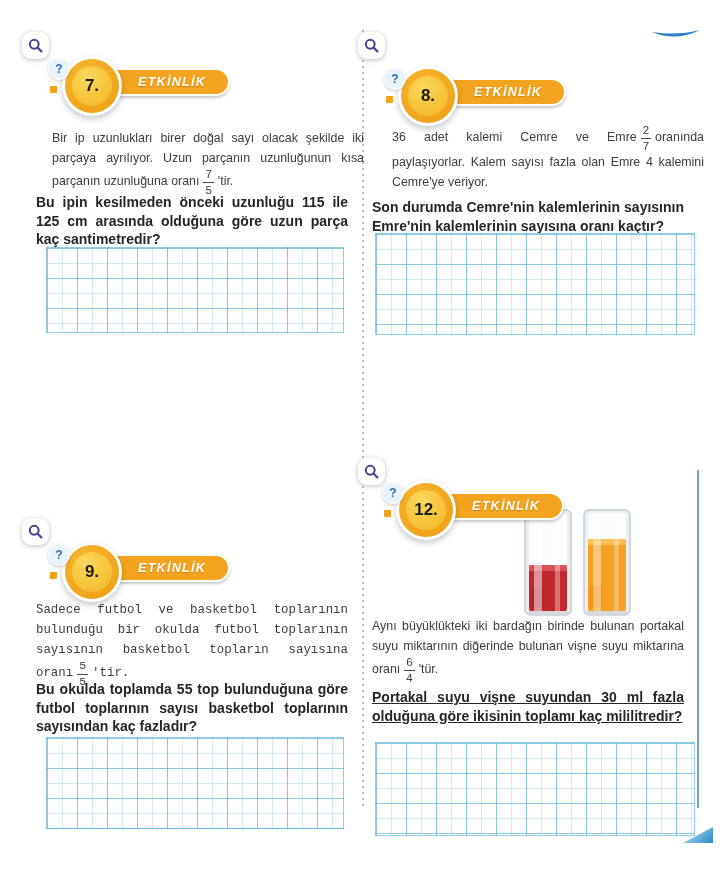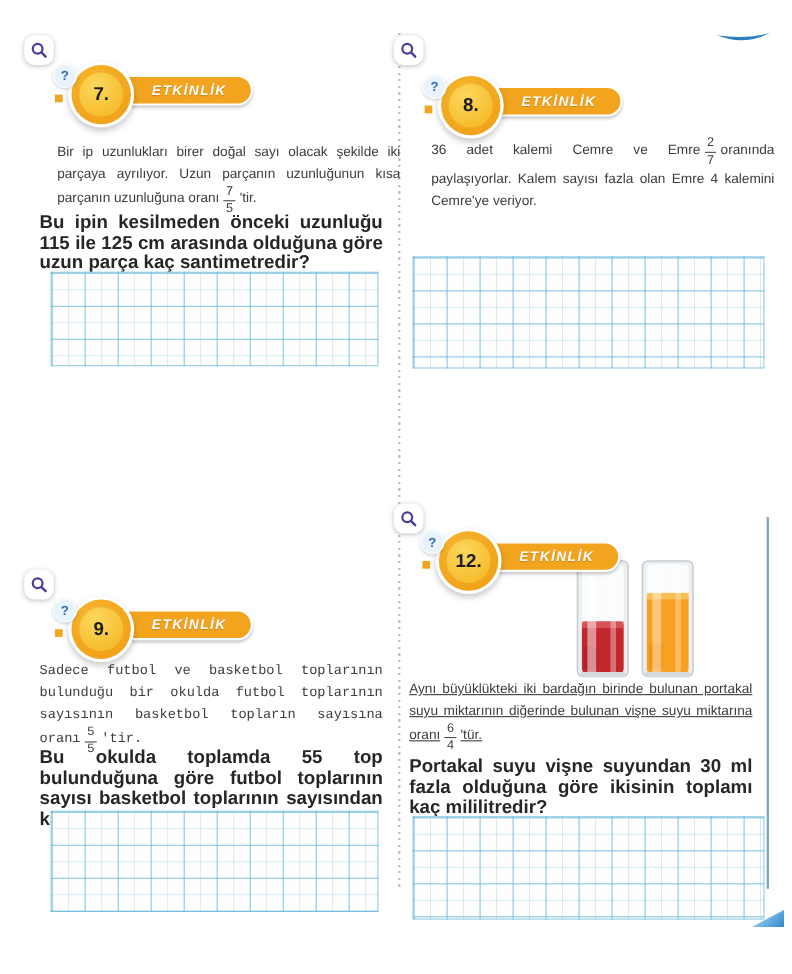--- a/index.html
+++ b/index.html
@@ -50,21 +50,21 @@
     position:absolute;left:-14px;top:2px;width:20px;height:20px;border-radius:50%;
     background:#e9f3fb;border:1px solid #fff;box-shadow:0 1px 3px rgba(0,0,0,.2);
     color:#2f6fb8;font-weight:800;font-size:12px;display:flex;align-items:center;justify-content:center;z-index:5;
   }
   .badge .dot-sq{position:absolute;left:-12px;top:30px;width:7px;height:7px;background:#f2a41f;z-index:5;}
   
   .body-text{
     position:absolute;font-size:12.4px;line-height:20px;text-align:justify;color:#3d3d3f;
   }
   .q-text{
-    position:absolute;font-size:17px;line-height:18.5px;text-align:justify;
+    position:absolute;font-size:14px;line-height:18.5px;text-align:justify;
     font-weight:700;color:#262626;
   }
   .frac{display:inline-block;text-align:center;vertical-align:-9px;line-height:1.1;
     font-size:11.5px;margin:0 4px;color:#3d3d3f;}
   .frac .num{display:block;border-bottom:1.2px solid #4a4a4a;padding:0 2px 1px;}
   .frac .den{display:block;padding-top:1px;}
   
   .grid{
     position:absolute;background-color:#fefefe;
     border:1px solid rgba(90,178,214,.65);
@@ -135,20 +135,21 @@
       <div class="banner">ETKİNLİK</div>
       <div class="circ-outer"></div>
       <div class="circ-ring"></div>
       <div class="circ-inner">8.</div>
       <div class="qmark">?</div>
       <div class="dot-sq"></div>
     </div>
     <p class="body-text" style="left:16px;top:90px;width:312px;margin:4px;">
       <span>36 adet kalemi Cemre ve Emre</span><span class="frac"><span class="num">2</span><span class="den">7</span></span><span>oranında paylaşıyorlar. Kalem sayısı fazla olan Emre 4 kalemini Cemre'ye veriyor.</span>
     </p>
+    <p class="q-text" style="left:0;top:168px;width:312px;margin:0;">Son durumda Cemre'nin kalemlerinin sayısının Emre'nin kalemlerinin sayısına oranı kaçtır?</p>
     <div class="grid" style="left:3px;top:203px;width:318px;height:100px;"></div>
   </div>
 
   <div class="act" style="left:36px;top:514px;width:312px;height:330px;">
     <div class="badge" style="left:26px;top:28px;">
       <div class="banner">ETKİNLİK</div>
       <div class="circ-outer"></div>
       <div class="circ-ring"></div>
       <div class="circ-inner">9.</div>
       <div class="qmark">?</div>
@@ -189,20 +190,20 @@
         <rect x="66" y="5" width="38" height="99" rx="4" fill="#fbfcfd"></rect>
         <rect x="66" y="31" width="38" height="73" rx="4" fill="#f7a021"></rect>
         <rect x="66" y="31" width="38" height="6" fill="#fbc159" opacity="0.9"></rect>
         <rect x="68" y="78" width="12" height="22" fill="#ef8c0e" opacity="0.7"></rect>
         <rect x="71" y="7" width="8" height="96" fill="#ffffff" opacity="0.4"></rect>
         <rect x="92" y="7" width="5" height="96" fill="#ffffff" opacity="0.3"></rect>
         <rect x="64" y="103" width="42" height="4.5" rx="2.2" fill="#d6dade"></rect>
       </g>
     </svg>
 
-    <p class="body-text" style="left:0;top:160px;width:312px;margin:0;text-decoration:underline;">
+    <p class="body-text" style="left:0;top:160px;width:312px;margin:0;">
       <span>Aynı büyüklükteki iki bardağın birinde bulunan portakal suyu miktarının diğerinde bulunan vişne suyu miktarına oranı</span><span class="frac"><span class="num">6</span><span class="den">4</span></span><span>'tür.</span>
     </p>
-    <p class="q-text" style="left:0;top:232px;width:312px;margin:0;">Portakal suyu vişne suyundan 30 ml fazla olduğuna göre ikisinin toplamı kaç mililitredir?</p>
+    <p class="q-text" style="left:0;top:232px;width:312px;margin:0;text-decoration:underline;">Portakal suyu vişne suyundan 30 ml fazla olduğuna göre ikisinin toplamı kaç mililitredir?</p>
     <div class="grid" style="left:3px;top:286px;width:318px;height:92px;"></div>
   </div>
 
 </div>
 
 </body></html>

